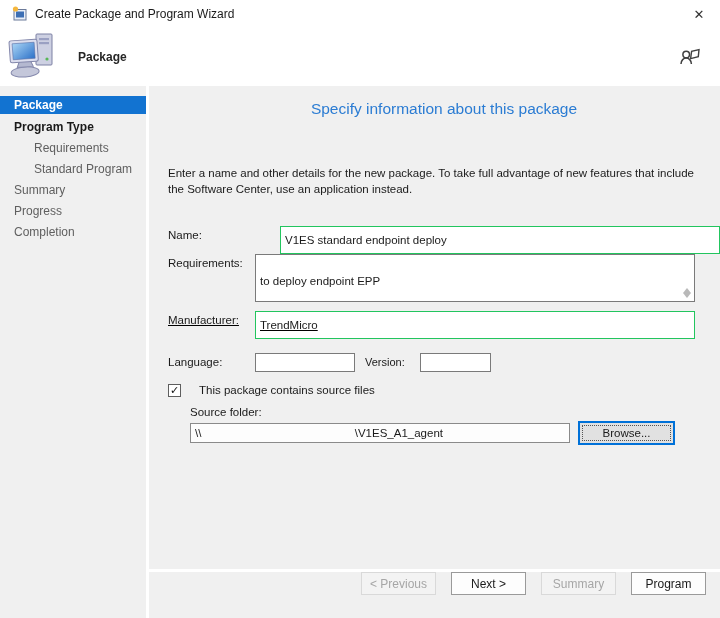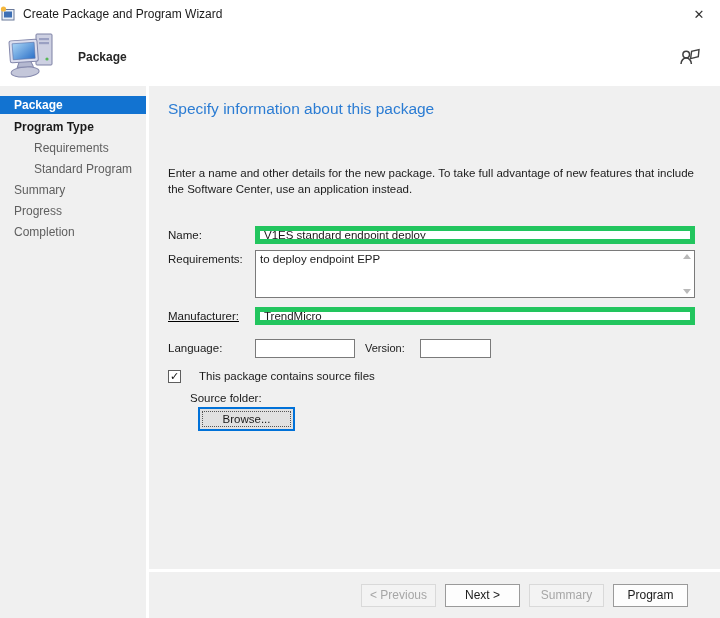--- a/index.html
+++ b/index.html
@@ -1,71 +1,71 @@
 <!DOCTYPE html>
 <html><head>
 <meta charset="utf-8">
 <style>
   * { margin:0; padding:0; box-sizing:border-box; }
   html,body { width:720px; height:618px; }
   body { font-family:"Liberation Sans", sans-serif; background:#fff; overflow:hidden; }
   .window { width:720px; height:618px; background:#fff; position:relative; display:flex; flex-direction:column; }
 
   
-  .titlebar { height:28px; display:flex; align-items:center; padding-left:0; background:#fff; flex:0 0 auto; }
+  .titlebar { height:28px; display:flex; align-items:center; padding-left:12px; background:#fff; flex:0 0 auto; }
   .title-icon { width:16px; height:16px; margin-right:7px; display:inline-flex; }
   .title-text { font-size:12px; color:#1a1a1a; flex:1; }
   .close-btn { width:42px; height:28px; border:none; background:transparent; font-size:13px; color:#333; cursor:pointer; font-family:"DejaVu Sans", sans-serif; }
 
   
   .header { height:58px; background:#fff; display:flex; align-items:center; padding:0 18px 0 8px; flex:0 0 auto; }
   .header-icon { width:50px; height:48px; margin-top:-2px; }
   .header-label { font-size:12px; font-weight:700; color:#262626; margin-left:20px; flex:1; }
   .feedback-btn { width:26px; height:26px; background:transparent; border:none; cursor:pointer; padding:0; }
 
   
   .body { flex:1; display:flex; background:#fff; min-height:0; }
   .sidebar { width:146px; background:#f0f0f0; padding-top:10px; flex:0 0 auto; }
   .nav-item { height:20px; line-height:20px; font-size:12px; color:#5f5f5f; padding-left:14px; margin-bottom:1px; white-space:nowrap; }
   .nav-item.sel { background:#1273d1; color:#fff; font-weight:700; height:18px; line-height:18px; margin-bottom:3px; }
   .nav-item.bold { color:#1a1a1a; font-weight:700; }
   .nav-item.sub { padding-left:34px; }
 
   .main { flex:1; display:flex; flex-direction:column; margin-left:3px; min-width:0; }
   .content { flex:1; background:#f0f0f0; padding:14px 0 0 19px; position:relative; }
-  .page-heading { color:#2b7cd3; font-size:15.5px; margin-bottom:48px; }
+  .page-heading { color:#2b7cd3; font-size:15.5px; margin-bottom:48px;text-align:center; }
   .intro { font-size:11.5px; color:#1a1a1a; width:527px; line-height:1.38; margin-bottom:28px; }
 
   .form-row { display:flex; align-items:flex-start; }
   .flabel { width:87px; font-size:11.5px; color:#1a1a1a; padding-top:3px; flex:0 0 auto; }
-  .tbox { width:440px; height:18px; border:5px solid #22c55e; background:#fff; font-size:11.5px; font-family:"Liberation Sans", sans-serif; padding:0 4px; color:#1a1a1a; }
-  .row-name { margin-bottom:6px; }
+  .tbox { width:440px; height:28px; border:1px solid #22c55e; background:#fff; font-size:11.5px; font-family:"Liberation Sans", sans-serif; padding:0 4px; color:#1a1a1a; }
+  .row-name { margin-bottom:0;justify-content:space-between; }
   .row-desc { margin-bottom:9px; }
-  .desc-wrap { width:440px; height:48px; border:1px solid #7a7a7a; background:#fff; display:flex; }
+  .desc-wrap { width:440px; height:48px; border:1px solid #7a7a7a; background:#fff; display:flex;align-items:flex-end; }
   .desc-text { flex:1; border:none; resize:none; outline:none; font-size:11.5px; font-family:"Liberation Sans", sans-serif; padding:2px 4px; color:#1a1a1a; background:#fff; }
   .desc-scroll { width:15px; display:flex; flex-direction:column; justify-content:space-between; align-items:center; padding:3px 0; background:#fff; }
   .tri-up { width:0; height:0; border-left:4px solid transparent; border-right:4px solid transparent; border-bottom:5px solid #b9b9b9; }
   .tri-down { width:0; height:0; border-left:4px solid transparent; border-right:4px solid transparent; border-top:5px solid #b9b9b9; }
   .row-manu { margin-bottom:14px;text-decoration:underline; }
   .row-lang { margin-bottom:12px; }
   .lang-box { width:100px; height:19px; border:1px solid #7a7a7a; background:#fff; font-size:11.5px; padding:0 4px; font-family:"Liberation Sans", sans-serif; }
   .ver-label { font-size:11px; color:#1a1a1a; padding-top:3px; margin-left:10px; width:55px; }
   .ver-box { width:71px; height:19px; border:1px solid #7a7a7a; background:#fff; font-size:11.5px; padding:0 4px; font-family:"Liberation Sans", sans-serif; }
 
   .chk-row { display:flex; align-items:center; margin-bottom:9px; }
   .chk-box { width:13px; height:13px; border:1px solid #5e5e5e; background:#fff; display:flex; align-items:center; justify-content:center; font-size:11px; font-weight:700; color:#111; line-height:1; font-family:"DejaVu Sans", sans-serif; cursor:pointer; }
   .chk-label { font-size:11.5px; color:#1a1a1a; margin-left:18px; }
 
   .srcfolder-label { font-size:11.5px; color:#1a1a1a; margin:0 0 3px 22px; }
   .src-row { display:flex; align-items:center; margin-left:22px; }
   .src-box { width:380px; height:20px; border:1px solid #8a8a8a; background:#fdfdfd; font-size:11.5px; padding:0 4px; font-family:"Liberation Sans", sans-serif; color:#1a1a1a; }
   .browse-btn { margin-left:8px; width:97px; height:24px; background:#e1e1e1; border:2px solid #0071d8; font-size:11.5px; color:#1a1a1a; font-family:"Liberation Sans", sans-serif; outline:1px dotted #555; outline-offset:-5px; cursor:pointer; }
 
   
-  .footer { flex:0 0 46px; margin-top:3px; background:#f0f0f0; display:flex; align-items:center; justify-content:flex-end; padding-right:32px; gap:9px; }
+  .footer { flex:0 0 46px; margin-top:3px; background:#f0f0f0; display:flex; justify-content:flex-end; padding-right:14px; gap:15px; }
   .wiz-btn { width:75px; height:23px; font-size:12px; font-family:"Liberation Sans", sans-serif; background:#fdfdfd; border:1px solid #9a9a9a; color:#1a1a1a; cursor:pointer; }
   .wiz-btn.disabled { background:#f3f3f3; border:1px solid #d9d9d9; color:#a6a6a6; cursor:default; }
 </style>
 </head>
 <body>
 
 <div class="window">
 
   <div class="titlebar">
     <span class="title-icon">
@@ -157,20 +157,21 @@
         </div>
 
         <div class="chk-row">
           <span class="chk-box">✓</span>
           <span class="chk-label">This package contains source files</span>
         </div>
 
         <div class="srcfolder-label">Source folder:</div>
 
         <div class="src-row">
+          <input class="src-box" type="text" value="\\                                                \V1ES_A1_agent" style="">
           <button class="browse-btn">Browse...</button>
         </div>
 
       </div>
 
       <div class="footer">
         <button class="wiz-btn disabled" disabled="">&lt; Previous</button>
         <button class="wiz-btn">Next &gt;</button>
         <button class="wiz-btn disabled" disabled="">Summary</button>
         <button class="wiz-btn">Program</button>

